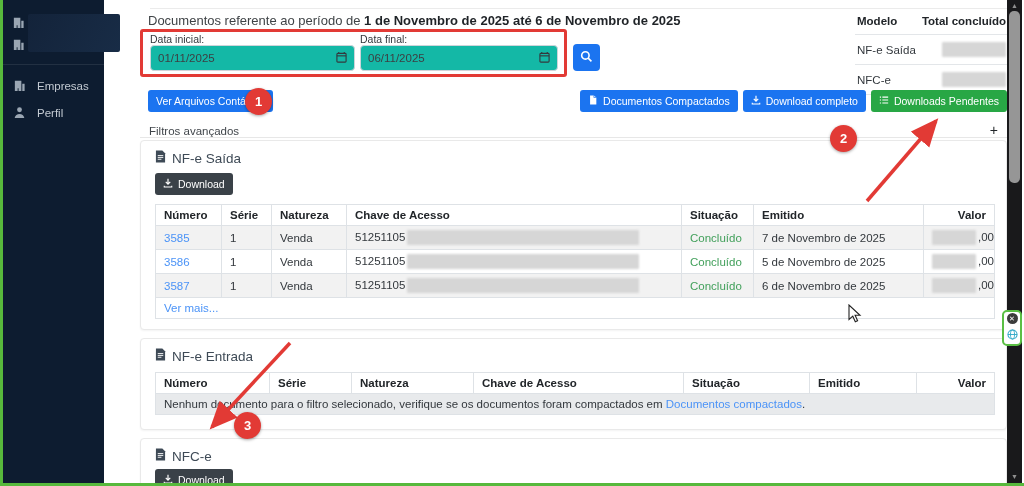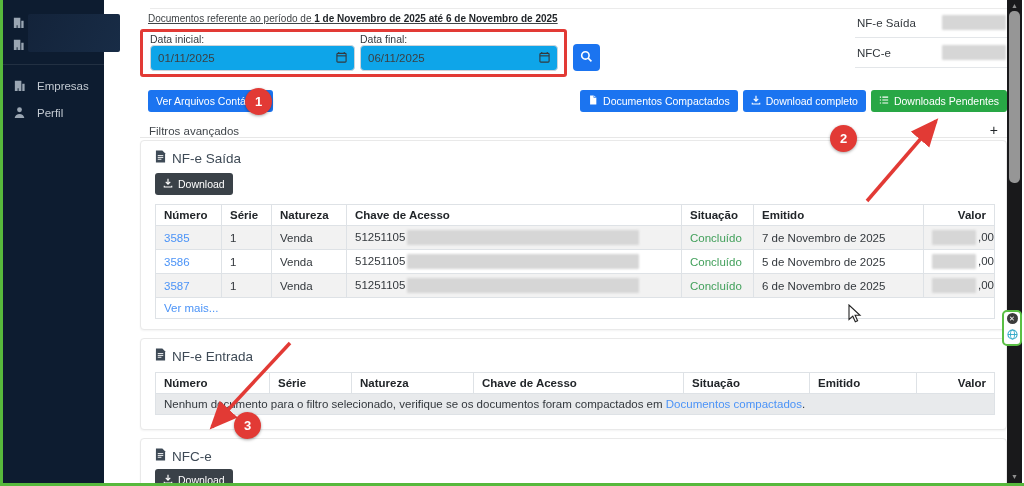--- a/index.html
+++ b/index.html
@@ -17,26 +17,26 @@
   .company-icons { position:absolute; left:12px; top:4px; display:flex; flex-direction:column; gap:9px; }
   .company-redacted { position:absolute; left:28px; top:2px; width:92px; height:38px; background:linear-gradient(120deg,#13233a,#182c46); border-radius:2px; }
   .sidebar-divider { position:absolute; left:0; top:64px; width:130px; border-top:1px solid rgba(255,255,255,.09); }
   .side-nav { position:absolute; left:0; top:72px; width:130px; }
   .side-item { display:flex; align-items:center; gap:11px; padding:7px 0 7px 13px; color:#c3cad2; font-size:11.5px; cursor:pointer; }
   .sicon { width:13px; height:13px; display:inline-flex; }
 
   
   .main { position:absolute; left:130px; top:0; width:894px; height:486px; background:#fff; }
   .top-hairline { position:absolute; left:20px; top:8px; width:858px; border-top:1px solid #ebebeb; }
-  .page-title { position:absolute; left:18px; top:13px; font-size:10px; color:#3f4346;text-decoration:underline; }
+  .page-title { position:absolute; left:18px; top:13px; font-size:13px; color:#3f4346; }
   .page-title b { color:#1f2327; }
 
   .red-box { position:absolute; left:10px; top:29px; width:427px; height:48px; border:3px solid #e23a35; border-radius:3px; z-index:20; pointer-events:none; }
   .field-label { position:absolute; font-size:10.5px; color:#33383d; }
-  .date-input { position:absolute; height:26px; border:1px solid #ced4da; border-radius:4px; background:#0ea5e9; display:flex; align-items:center; padding:0 7px; font-size:11.5px; color:#3c4043; }
+  .date-input { position:absolute; height:26px; border:1px solid #ced4da; border-radius:4px; background:#14b8a6; display:flex; align-items:center; padding:0 7px; font-size:11.5px; color:#3c4043; }
   .date-input input { border:none; outline:none; flex:1; font-size:11.5px; color:#3c4043; font-family:"Liberation Sans",sans-serif; background:transparent; }
   .search-btn { position:absolute; left:443px; top:44px; width:27px; height:27px; background:#1b74f0; border:none; border-radius:4px; display:flex; align-items:center; justify-content:center; cursor:pointer; }
 
   
   .summary { position:absolute; left:725px; top:8px; width:153px; font-size:11.5px; }
   .summary .srow { display:flex; justify-content:space-between; align-items:center; padding:7px 2px; border-bottom:1px solid #e3e6e9; }
   .summary .shead { font-weight:bold; color:#212529; font-size:11.5px; }
   .summary .scell { color:#33383d; }
 
   .redacted { display:inline-block; background:#d6d6d6; border-radius:1px; filter:blur(1.1px); vertical-align:middle; }
@@ -167,20 +167,24 @@
     <button class="search-btn">
       <span>
         <svg viewBox="0 0 14 14" width="13" height="13">
             <circle cx="5.8" cy="5.8" r="4" fill="none" stroke="#fff" stroke-width="1.7"></circle>
             <path d="M8.8 8.8l3.5 3.5" stroke="#fff" stroke-width="1.7"></path>
           </svg>
       </span>
     </button>
 
     <div class="summary">
+      <div class="srow">
+        <span class="shead">Modelo</span>
+        <span class="shead">Total concluído</span>
+      </div>
       <div class="srow">
         <span class="scell">NF-e Saída</span>
         <span class="redacted" style="width:64px; height:15px;"></span>
       </div>
       <div class="srow">
         <span class="scell">NFC-e</span>
         <span class="redacted" style="width:64px; height:15px;"></span>
       </div>
     </div>
 

